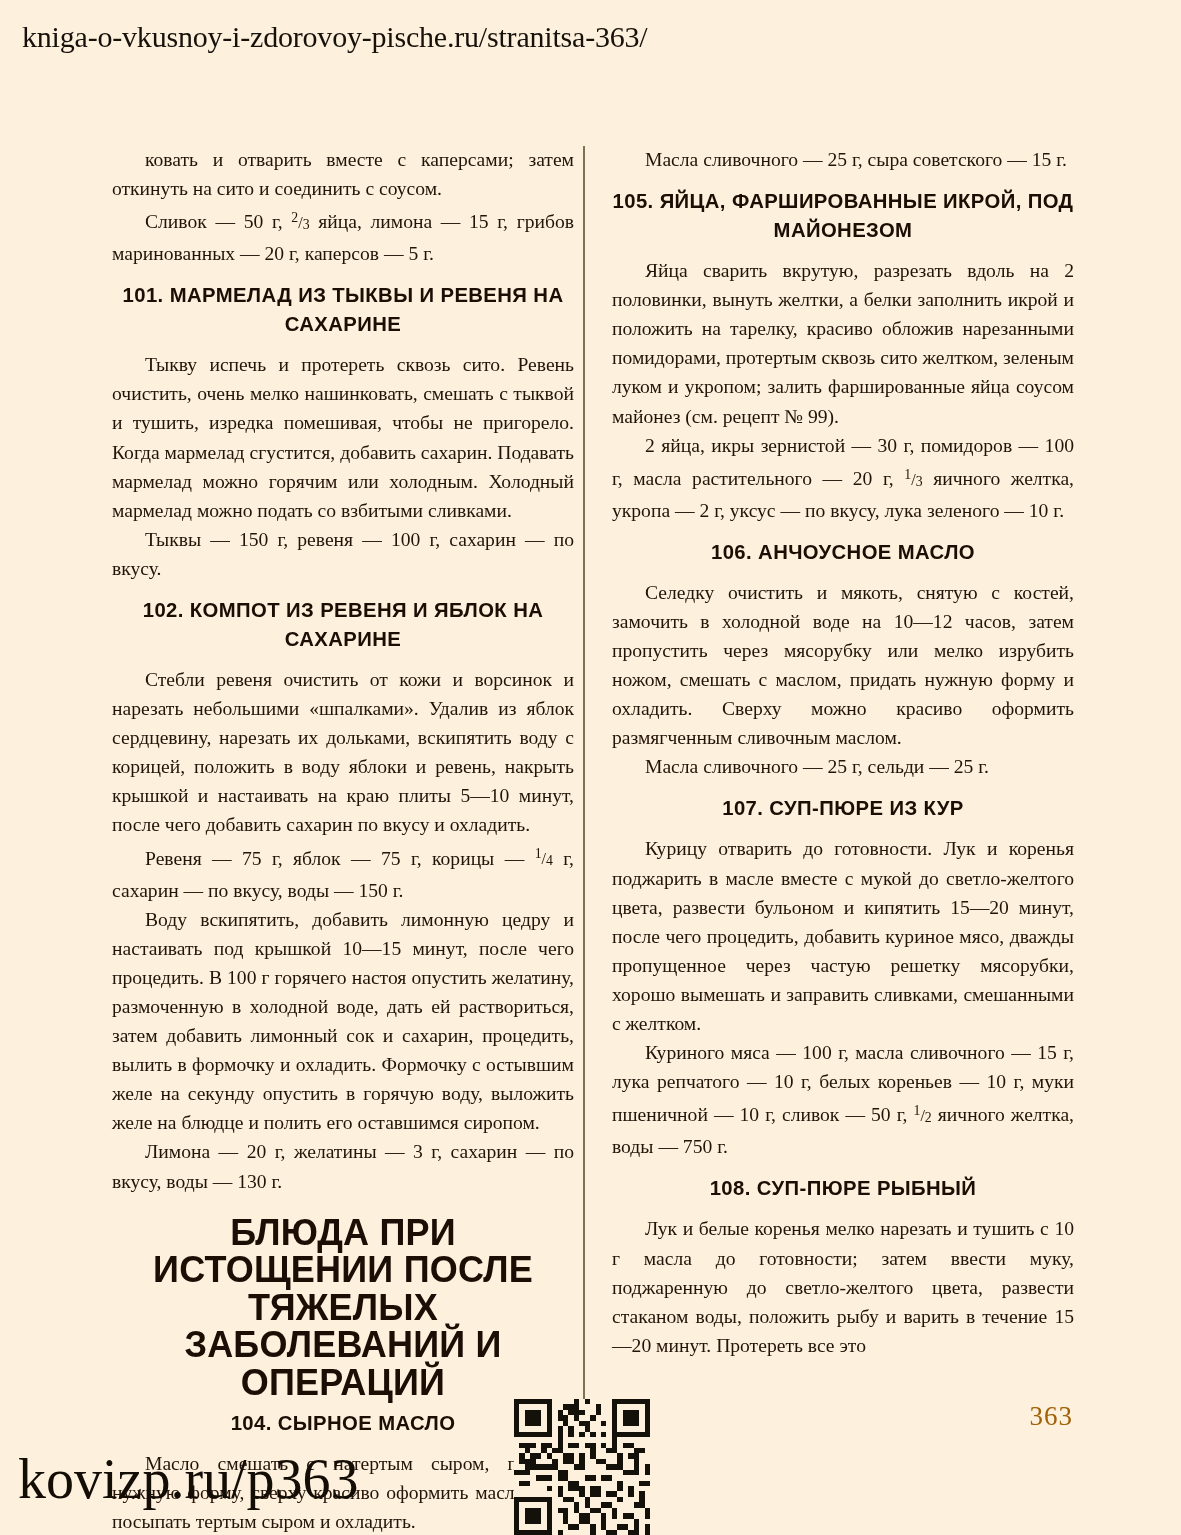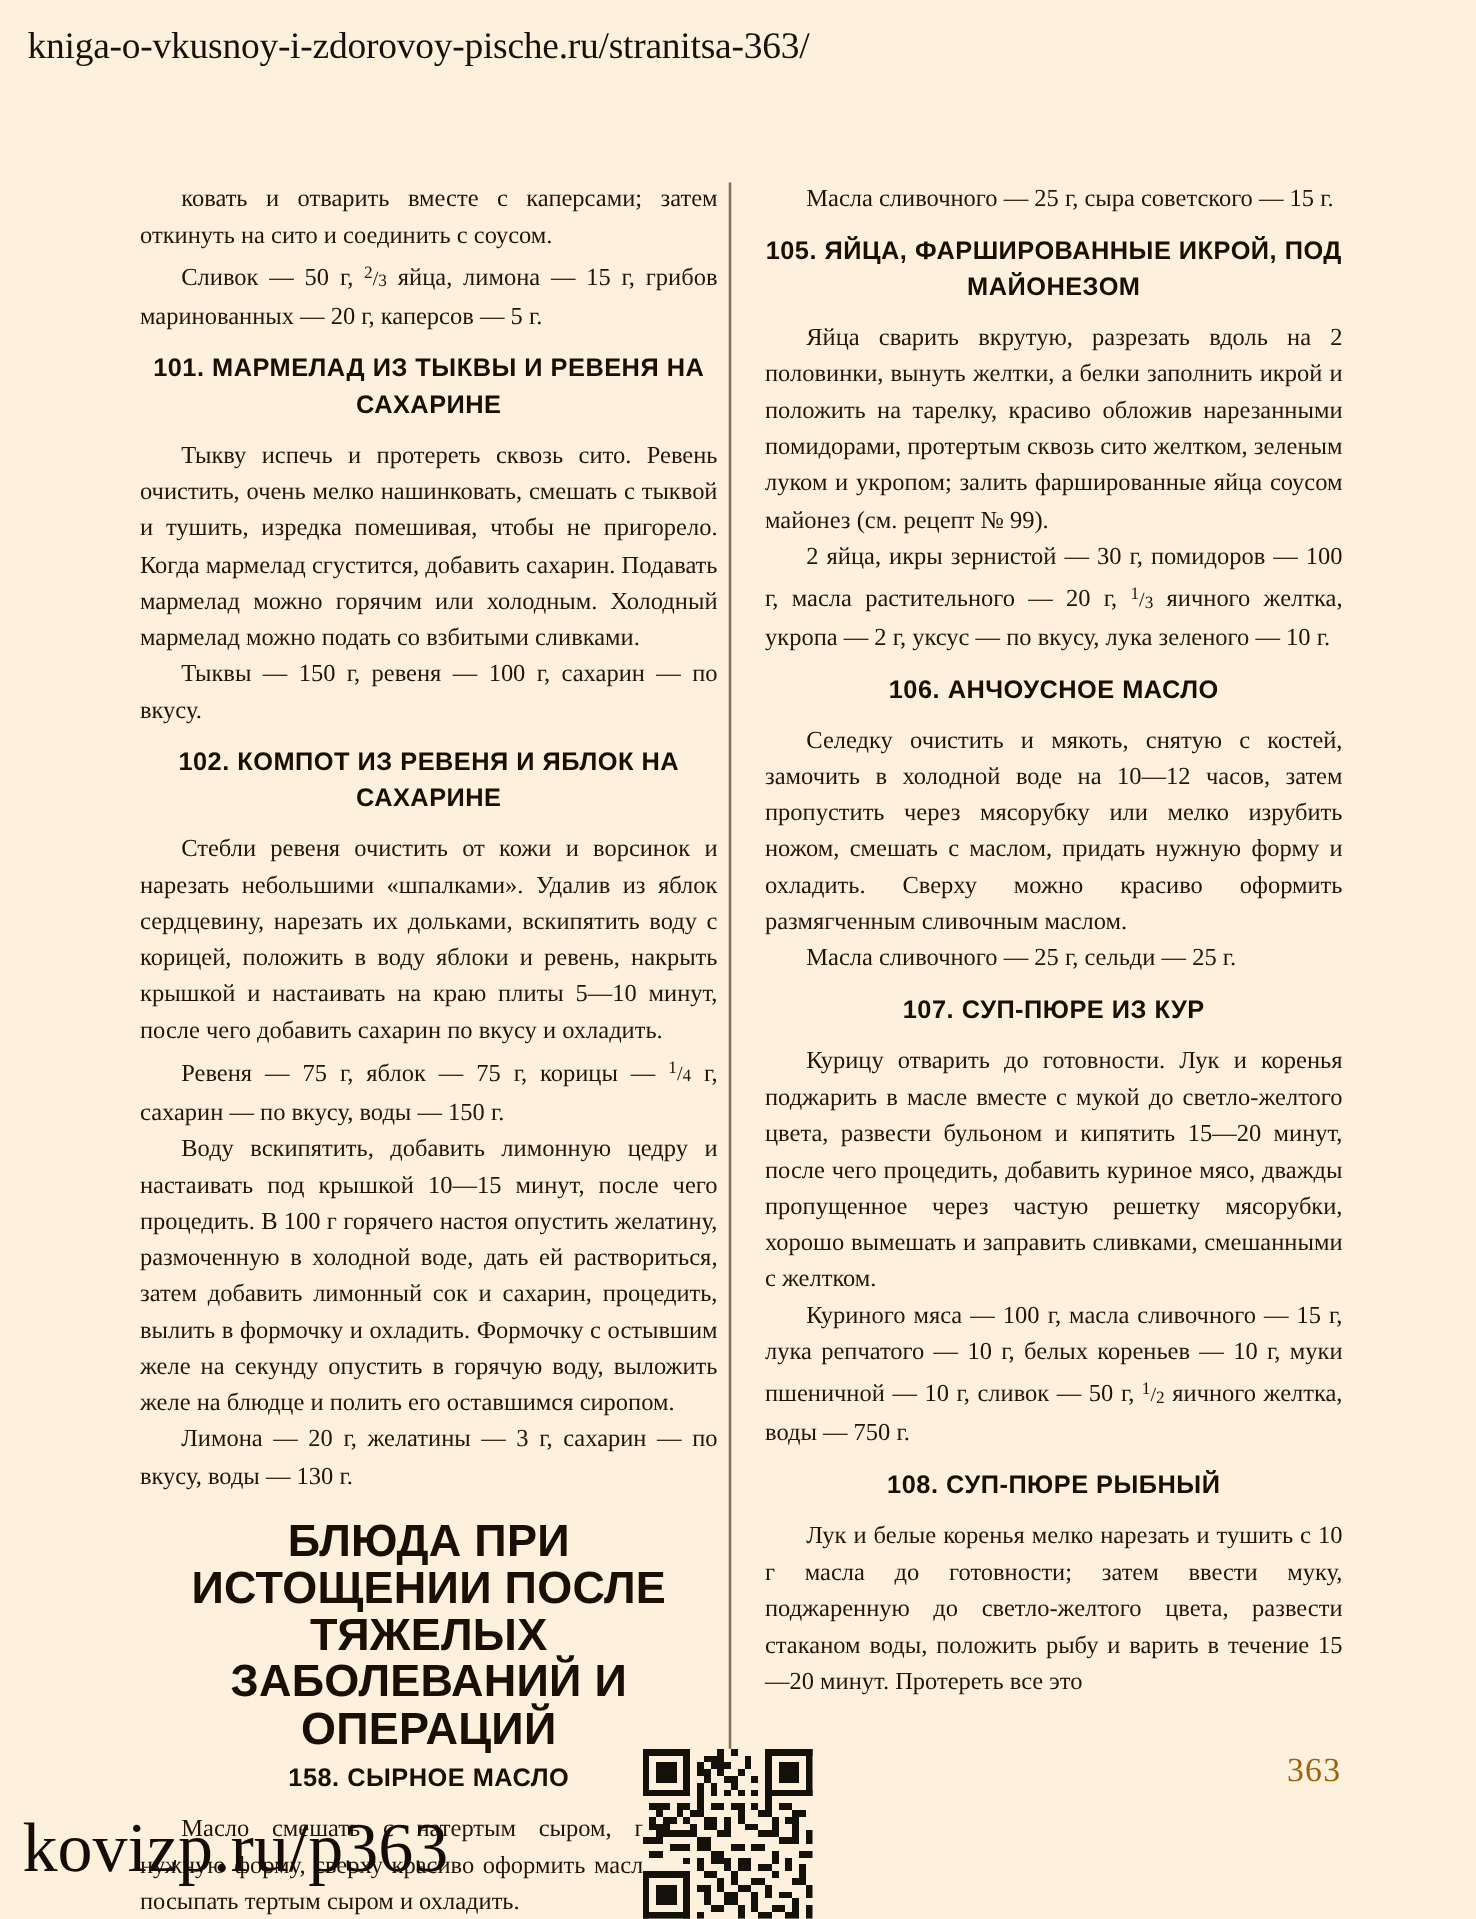--- a/index.html
+++ b/index.html
@@ -149,21 +149,21 @@
 
     <h2 class="recipe-title">102. КОМПОТ ИЗ РЕВЕНЯ И ЯБЛОК НА САХАРИНЕ</h2>
     <p class="para">Стебли ревеня очистить от кожи и ворсинок и нарезать небольшими «шпалками». Удалив из яблок сердцевину, нарезать их дольками, вскипятить воду с корицей, положить в воду яблоки и ревень, накрыть крышкой и настаивать на краю плиты 5—10 минут, после чего добавить сахарин по вкусу и охладить.</p>
     <p class="para"><span>Ревеня — 75 г, яблок — 75 г, корицы — </span><span class="frac"><sup>1</sup>/<sub>4</sub></span><span> г, сахарин — по вкусу, воды — 150 г.</span></p>
 
     <p class="para">Воду вскипятить, добавить лимонную цедру и настаивать под крышкой 10—15 минут, после чего процедить. В 100 г горячего настоя опустить желатину, размоченную в холодной воде, дать ей раствориться, затем добавить лимонный сок и сахарин, процедить, вылить в формочку и охладить. Формочку с остывшим желе на секунду опустить в горячую воду, выложить желе на блюдце и полить его оставшимся сиропом.</p>
     <p class="para">Лимона — 20 г, желатины — 3 г, сахарин — по вкусу, воды — 130 г.</p>
 
     <h2 class="section-title">БЛЮДА ПРИ ИСТОЩЕНИИ ПОСЛЕ ТЯЖЕЛЫХ ЗАБОЛЕВАНИЙ И ОПЕРАЦИЙ</h2>
 
-    <h2 class="recipe-title" style="padding-top:4px">158. СЫРНОЕ МАСЛО</h2>
+    <h2 class="recipe-title" style="padding-top:4px">104. СЫРНОЕ МАСЛО</h2>
     <p class="para">Масло смешать с натертым сыром, придать нужную форму, сверху красиво оформить маслом или посыпать тертым сыром и охладить.</p>
   </div>
 
   <div class="column" id="col-right">
 
     <p class="para">Масла сливочного — 25 г, сыра советского — 15 г.</p>
 
     <h2 class="recipe-title">105. ЯЙЦА, ФАРШИРОВАННЫЕ ИКРОЙ, ПОД МАЙОНЕЗОМ</h2>
     <p class="para">Яйца сварить вкрутую, разрезать вдоль на 2 половинки, вынуть желтки, а белки заполнить икрой и положить на тарелку, красиво обложив нарезанными помидорами, протертым сквозь сито желтком, зеленым луком и укропом; залить фаршированные яйца соусом майонез (см. рецепт № 99).</p>
     <p class="para"><span>2 яйца, икры зернистой — 30 г, помидоров — 100 г, масла растительного — 20 г, </span><span class="frac"><sup>1</sup>/<sub>3</sub></span><span> яичного желтка, укропа — 2 г, уксус — по вкусу, лука зеленого — 10 г.</span></p>

